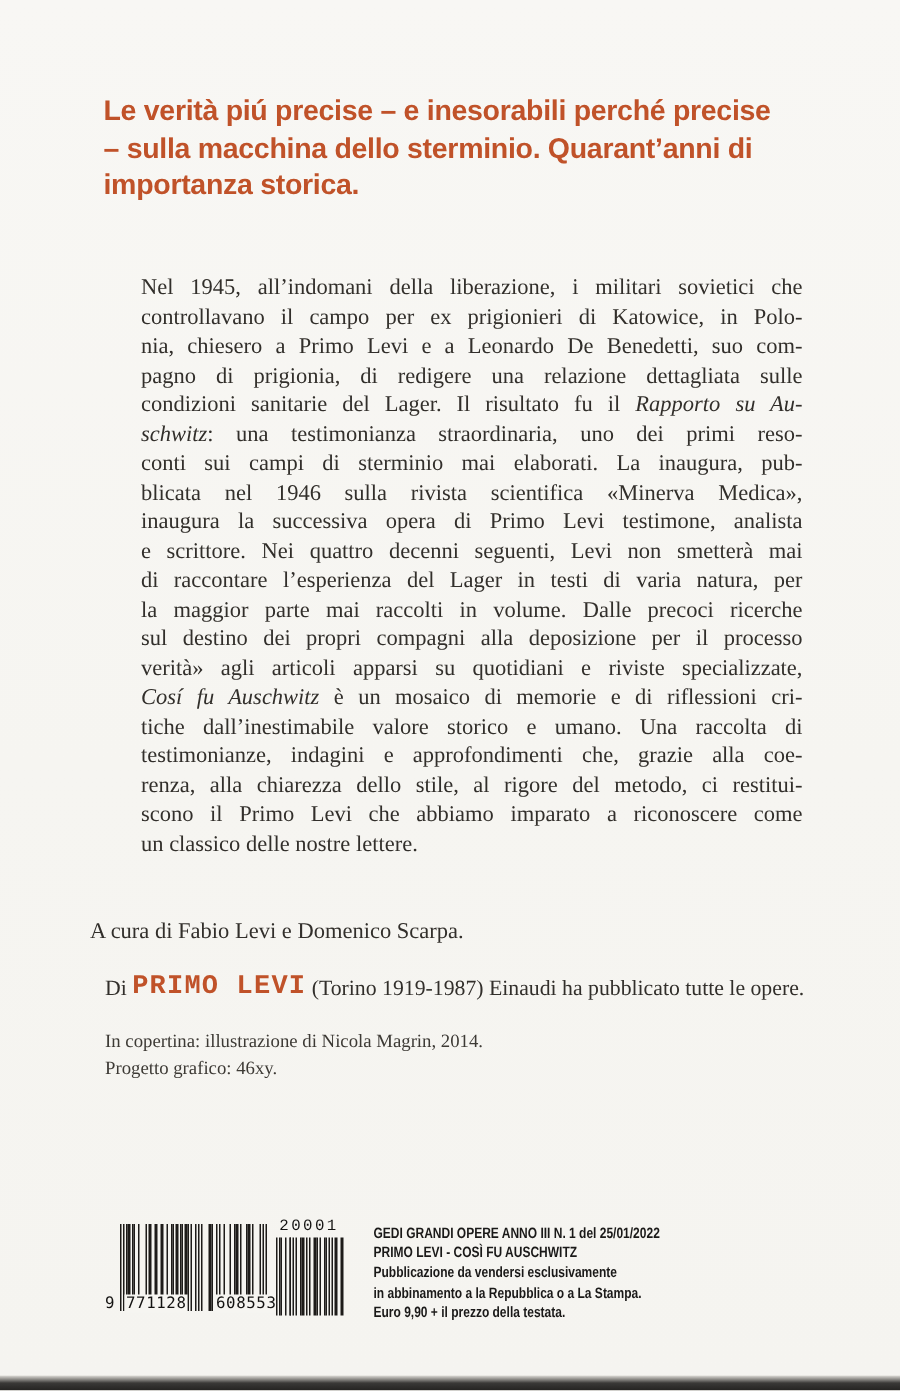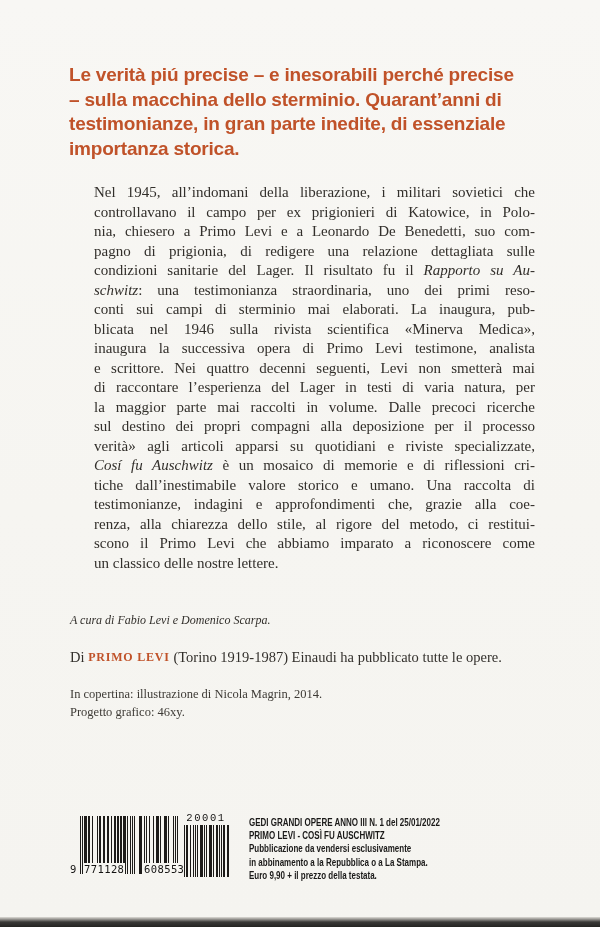--- a/index.html
+++ b/index.html
@@ -13,25 +13,25 @@
     font-family:"Liberation Sans", sans-serif; font-weight:bold;
     font-size:19px; line-height:24.5px; letter-spacing:-0.2px;
   }
   .synopsis{
     position:absolute; left:70px; top:183px; width:465px;
     font-size:15px; line-height:19.5px;
   }
   .synopsis .tline{ text-align:justify; text-align-last:justify; height:19.5px; overflow:hidden;margin-left:24px; }
   .synopsis .tline:last-child{ text-align-last:left; }
   .it{ font-style:italic; }
-  .credit{ position:absolute; left:70px; top:613px; font-size:12px;font-style:italic; }
+  .credit{ position:absolute; left:60px; top:613px; font-size:15px; }
   .author{ position:absolute; left:70px; top:649px; font-size:14.5px; }
   .author .hl{
-    font-family:Liberation Serif, serif; font-weight:bold;
-    font-size:12px; letter-spacing:0.8px; position:relative; top:-1px;
+    font-family:Liberation Mono, monospace; font-weight:bold;
+    font-size:18px; letter-spacing:0.8px; position:relative; top:-1px;
   }
   .colophon{ position:absolute; left:70px; top:686px; font-size:12.5px; line-height:17.5px; color:#3d3a35; }
   
   .ean{ position:absolute; left:70px; top:816px; width:110px; height:59px; }
   .ean .bits{ position:absolute; left:10px; top:0; width:98px; height:58px; display:flex; }
   .b1{ flex:1; background:#1d1b19; }
   .b0{ flex:1; background:transparent; }
   .ean-digits{
     position:absolute; bottom:0; font-family:"DejaVu Sans Mono", monospace;
     font-size:10.5px; letter-spacing:0.4px; color:#141312; line-height:12px;
@@ -58,21 +58,20 @@
   }
 </style>
 </head>
 <body>
 
 <div class="cover">
 
   <div class="tagline" style="color:#c05229;">
       <div class="tline"><span>Le verità piú precise – e inesorabili perché precise</span></div>
       <div class="tline"><span>– sulla macchina dello sterminio. Quarant’anni di</span></div>
-      <div class="tline"><span>testimonianze, in gran parte inedite, di essenziale</span></div>
       <div class="tline"><span>importanza storica.</span></div>
     </div>
 
   <div class="synopsis">
       <div class="tline"><span>Nel 1945, all’indomani della liberazione, i militari sovietici che</span></div>
       <div class="tline"><span>controllavano il campo per ex prigionieri di Katowice, in Polo-</span></div>
       <div class="tline"><span>nia, chiesero a Primo Levi e a Leonardo De Benedetti, suo com-</span></div>
       <div class="tline"><span>pagno di prigionia, di redigere una relazione dettagliata sulle</span></div>
       <div class="tline"><span>condizioni sanitarie del Lager. Il risultato fu il </span><span class="it">Rapporto su Au-</span></div>
       <div class="tline"><span class="it">schwitz</span><span>: una testimonianza straordinaria, uno dei primi reso-</span></div>

